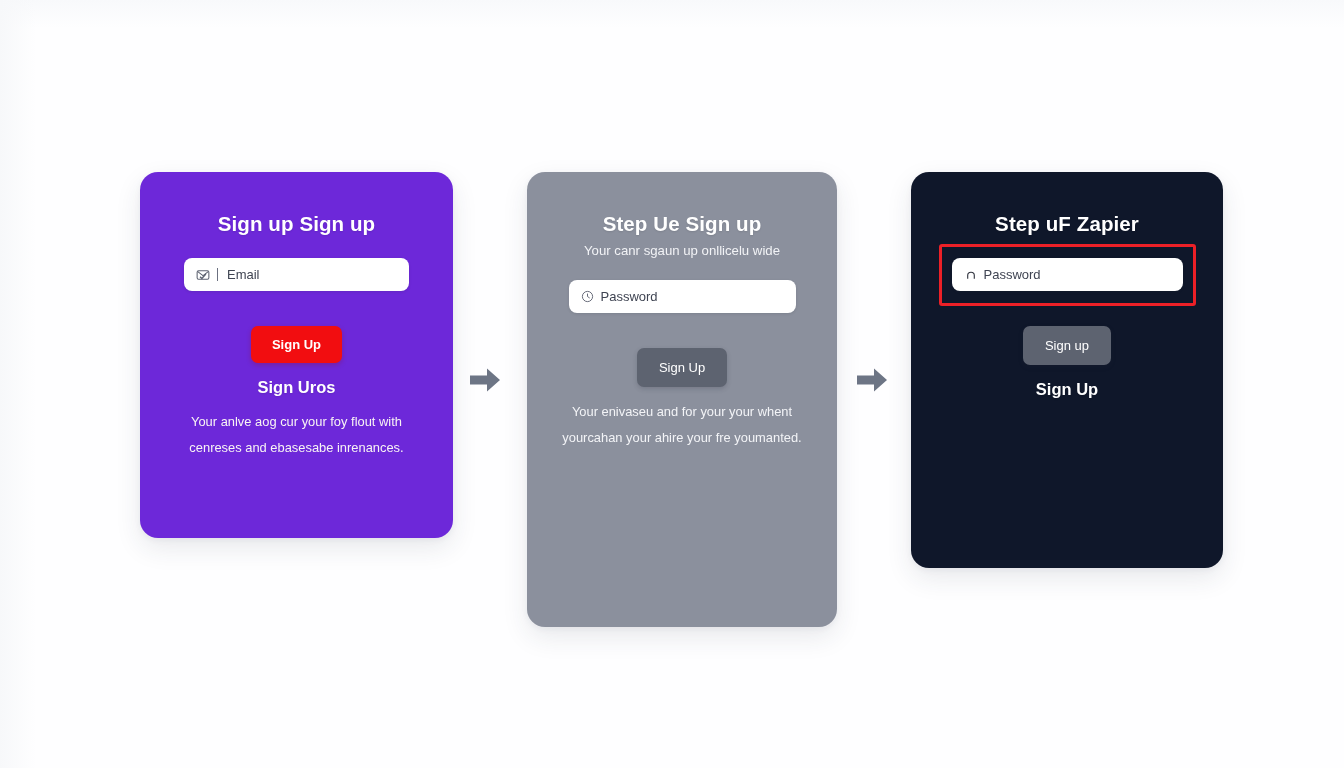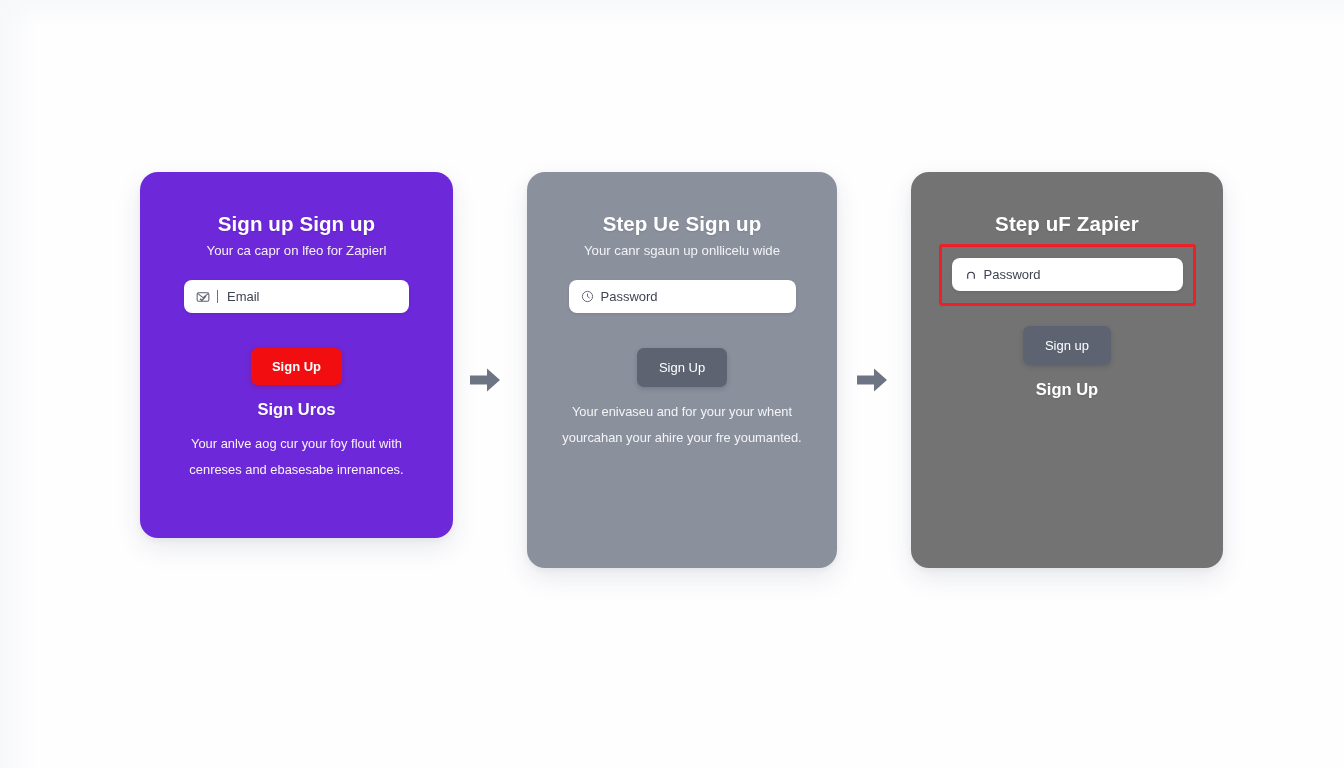--- a/index.html
+++ b/index.html
@@ -45,29 +45,29 @@
     left: 140px;
     top: 172px;
     width: 313px;
     height: 366px;
     background: #6d28d9;
   }
   .card-slate-2 {
     left: 527px;
     top: 172px;
     width: 310px;
-    height: 396px;
+    height: 455px;
     background: #8b909d;
   }
   .card-slate-3 {
     left: 911px;
     top: 172px;
     width: 312px;
     height: 396px;
-    background: #737373;
+    background: #0f172a;
   }
 
   .card-title {
     margin: 0;
     font-size: 20.5px;
     font-weight: bold;
     color: #ffffff;
     letter-spacing: 0.1px;
     text-shadow: 0 1px 2px rgba(0,0,0,0.10);
   }
@@ -197,21 +197,20 @@
   .arrow-2 { left: 855px; }
   .arrow svg { display: block; width: 100%; height: 100%; }
 </style>
 </head>
 <body>
 
 <div id="stage">
 
   <div class="card card-pink">
     <h2 class="card-title">Sign up Sign up</h2>
-    <p class="card-subtitle">Your ca capr on lfeo for Zapierl</p>
 
     <div class="field-wrap">
       <div class="field">
         <span class="field-icon">
           <svg viewBox="0 0 16 16" width="14" height="14" fill="none" stroke="#5d6270" stroke-width="1.2">
             <rect x="1.3" y="3.2" width="13.4" height="9.6" rx="1.6"></rect>
             <path d="M2 4.2l6 4.6 6-4.6"></path>
             <path d="M4.6 9.9l2.1 2.1 4.6-5.2" stroke-width="1.5"></path>
           </svg>
         </span>

